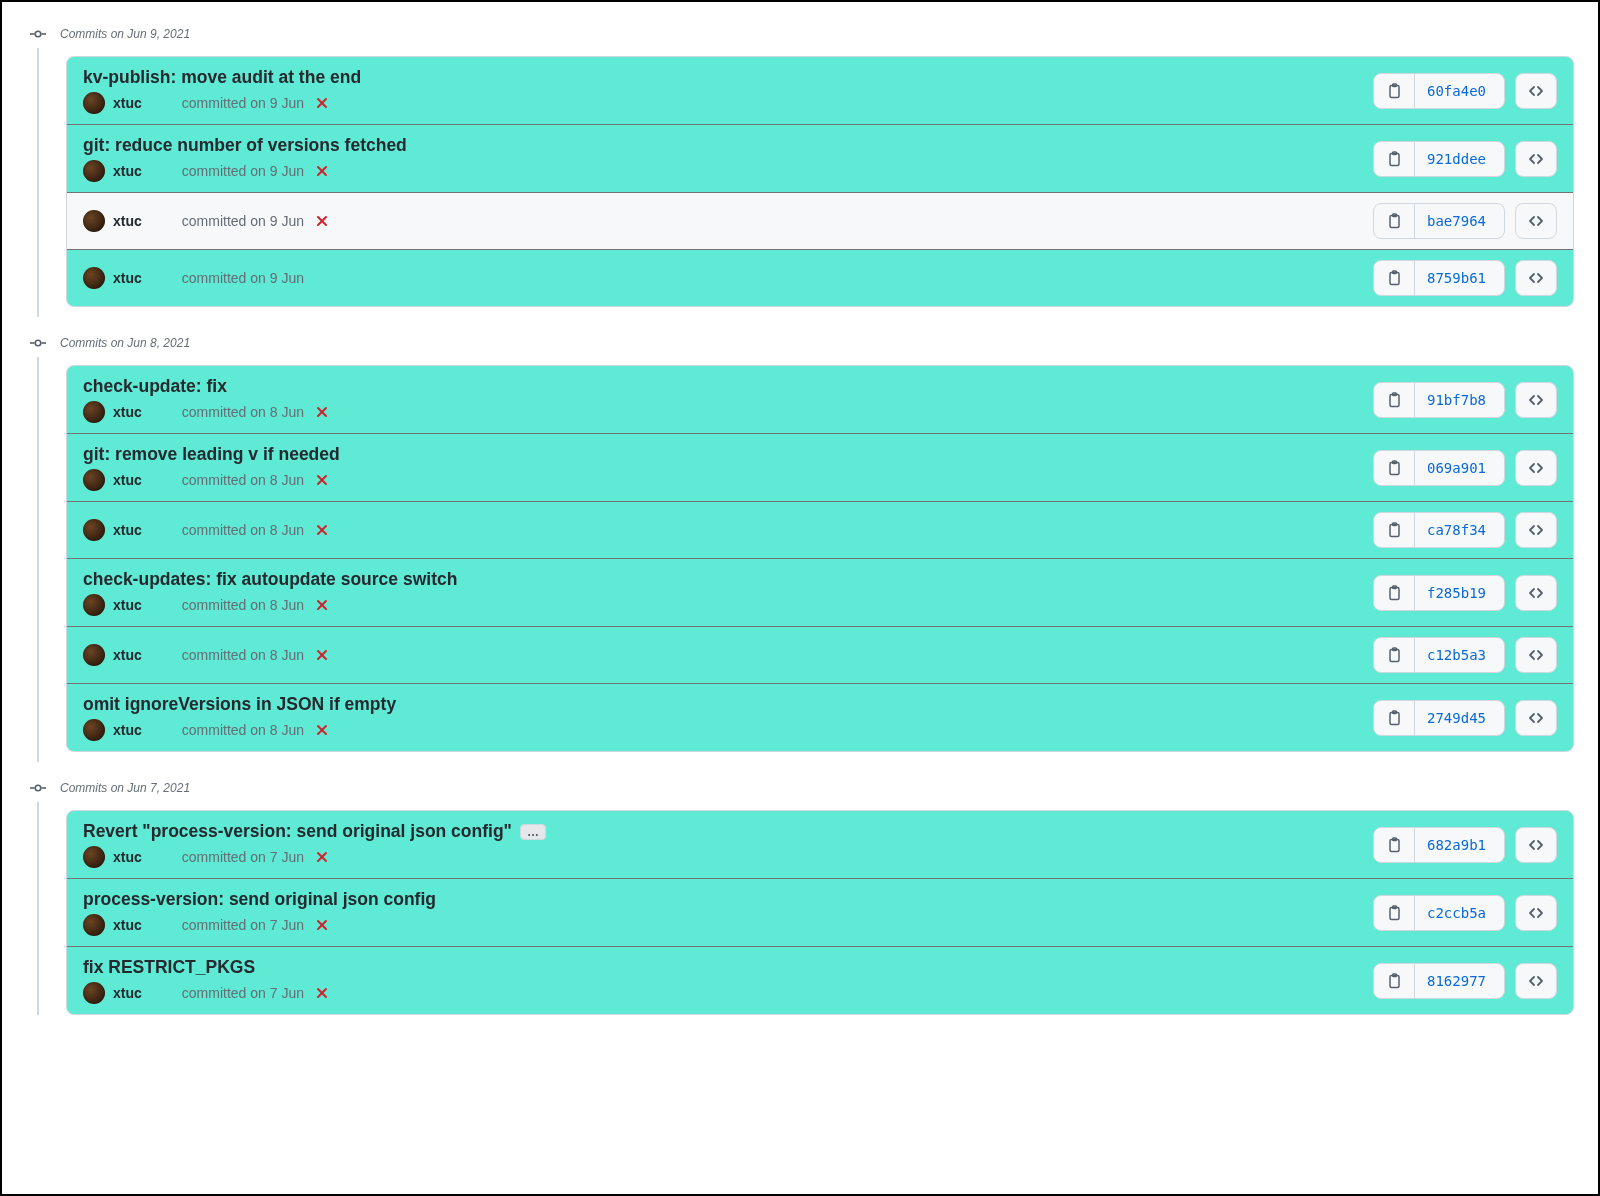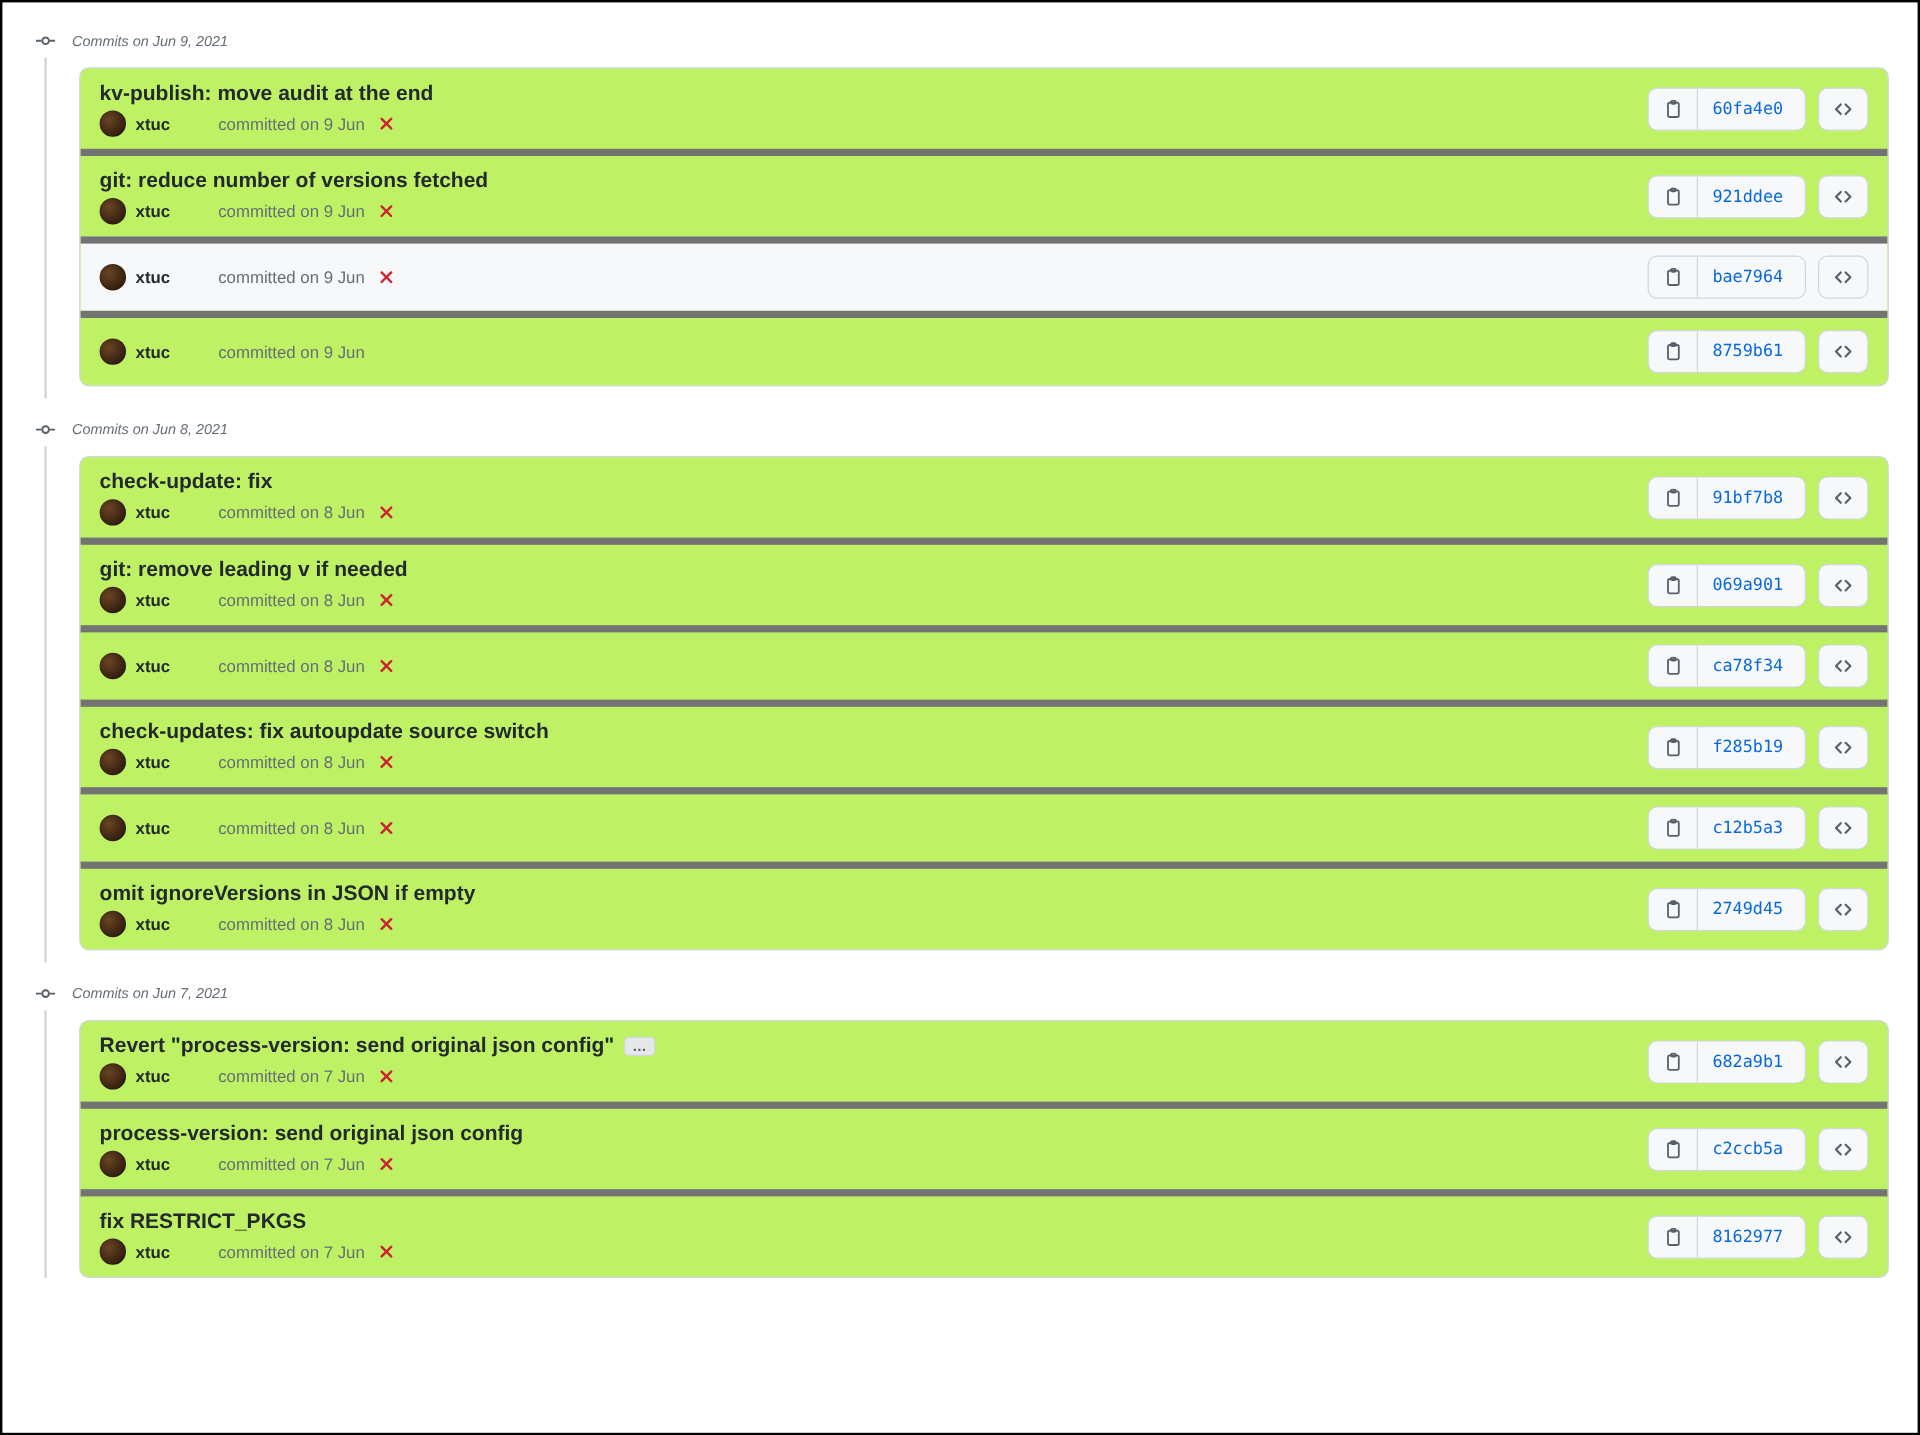--- a/index.html
+++ b/index.html
@@ -46,28 +46,28 @@
     z-index: 0;
   }
   .timeline-group:last-child .vline { bottom: 0; }
 
   .commits-box {
     margin-left: 40px;
     border: 1px solid #d0d7de;
     border-radius: 8px;
     overflow: hidden;
     margin-bottom: 16px;
-    background: #bef264;
+    background: #5eead4;
   }
   .commit {
     display: flex;
     align-items: center;
     justify-content: space-between;
     padding: 10px 16px;
-    border-top: 6px solid #737373;
+    border-top: 1px solid #737373;
   }
   .commit:first-child { border-top: none; }
   .commit.highlight { background: #f6f8fa; }
 
   .commit-main { flex: 1; min-width: 0; }
   .commit-title-row {
     display: flex; align-items: center; gap: 8px;
     margin-bottom: 4px;
   }
   .commit-title {

